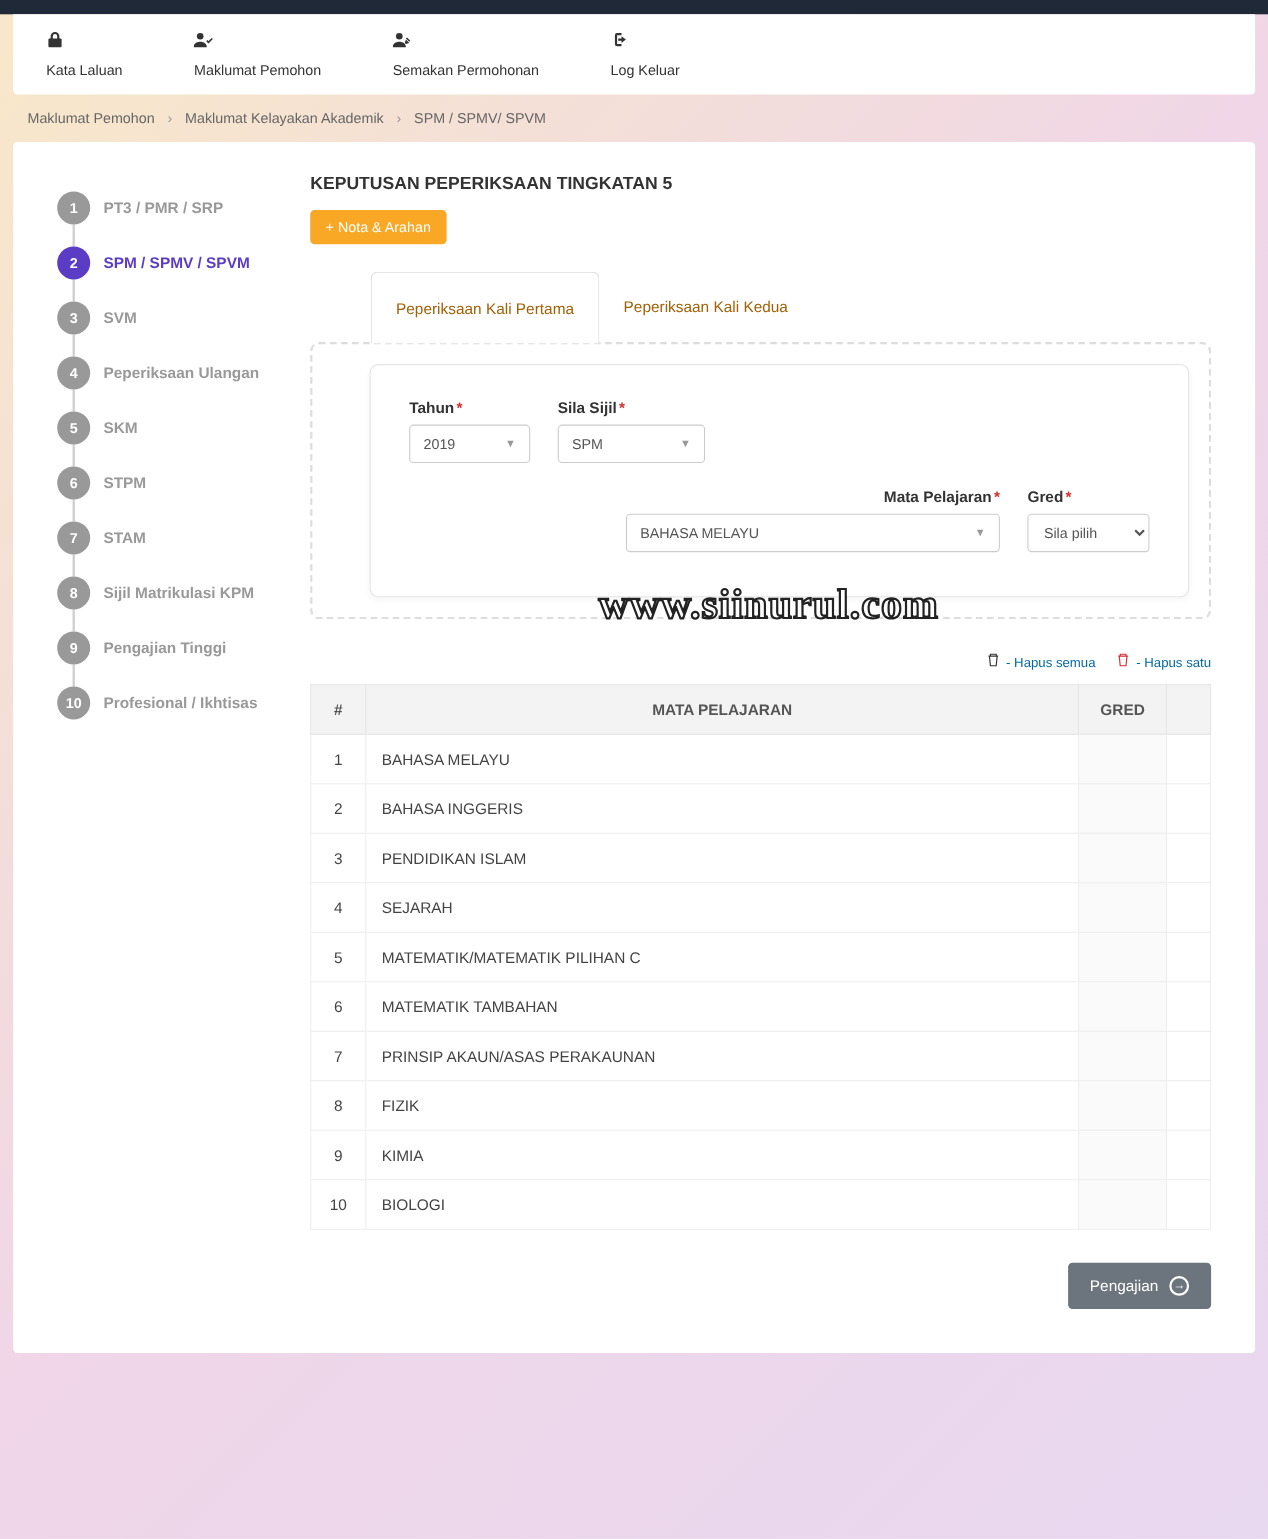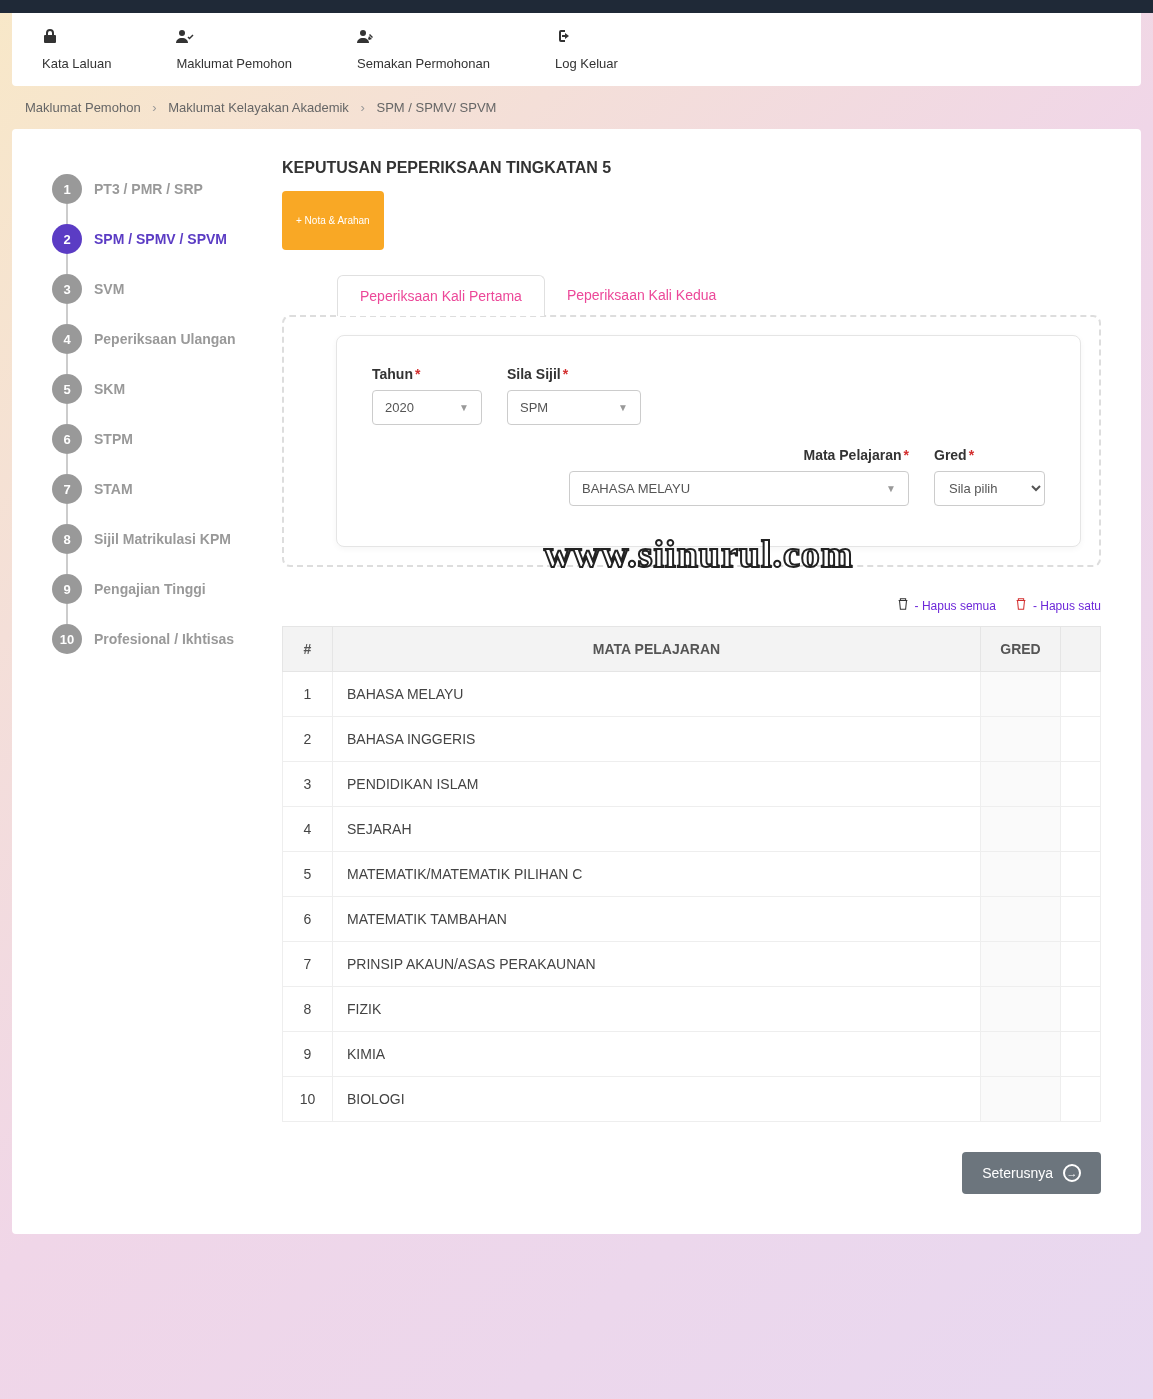--- a/index.html
+++ b/index.html
@@ -53,30 +53,30 @@
 .step-label { font-size: 14px; font-weight: 600; color: #999; }
 .step-item.active .step-label { color: #5b3cc4; }
 .step-connector {
   width: 2px; height: 20px; background: #ccc;
   margin-left: 14px;
 }
 .content { flex: 1; }
 .content-title { font-size: 16px; font-weight: 700; color: #333; margin-bottom: 14px; }
 .btn-warning {
   background: #f9a825; color: #fff; border: none;
-  padding: 24px 14px; font-size: 10px; border-radius: 4px;
+  padding: 8px 14px; font-size: 13px; border-radius: 4px;
   cursor: pointer; margin-bottom: 25px;
 }
 .tabs-wrapper { position: relative; }
 .tabs {
   display: flex; gap: 0; margin-left: 55px;
   position: relative; z-index: 2;
 }
 .tab {
-  padding: 12px 22px; font-size: 14px; color: #ec4899;
+  padding: 24px 22px; font-size: 14px; color: #a16207;
   border: 1px solid #e0e0e0; background: #f7f7f7;
   cursor: pointer; border-bottom: none;
   border-radius: 6px 6px 0 0;
 }
 .tab.active { background: #fff; border-color: #e0e0e0; font-weight: 500; }
 .tab:not(.active) { border: none; background: transparent; }
 .dashed-panel {
   border: 2px dashed #ddd;
   border-radius: 8px;
   padding: 18px;
@@ -106,21 +106,21 @@
 .w-med { width: 134px; }
 .w-large { width: 340px; }
 .native-select {
   border: 1px solid #ccc; border-radius: 4px;
   padding: 8px 10px; font-size: 13px; color: #555;
   background: #fff; width: 111px; cursor: pointer;
 }
 .form-row-2 { display: flex; gap: 25px; justify-content: space-between; align-items: flex-end; }
 .legend-row {
   display: flex; justify-content: flex-end; gap: 18px;
-  margin: 30px 0 12px 0; font-size: 12px; color: #6d28d9;
+  margin: 30px 0 12px 0; font-size: 12px; color: #0369a1;
 }
 .legend-item { display: flex; align-items: center; gap: 5px; }
 .trash-icon { width: 14px; height: 14px; display: inline-block; }
 table.subjects {
   width: 100%; border-collapse: collapse; font-size: 14px;
   border: 1px solid #e5e5e5;
 }
 table.subjects th {
   background: #f3f3f3; padding: 14px 10px; font-weight: 600;
   color: #555; border: 1px solid #e5e5e5; text-align: center;
@@ -268,21 +268,21 @@
       </div>
 
       <div class="dashed-panel" style="position:relative;">
         <div class="form-panel">
           <div class="form-row">
             <div class="form-group">
               <div class="form-label">
                 <span>Tahun</span><span class="req">*</span>
               </div>
               <div class="select-box w-small">
-                <span>2020</span>
+                <span>2019</span>
                 <span class="caret">▼</span>
               </div>
             </div>
             <div class="form-group">
               <div class="form-label">
                 <span>Sila Sijil</span><span class="req">*</span>
               </div>
               <div class="select-box w-med">
                 <span>SPM</span>
                 <span class="caret">▼</span>
@@ -401,19 +401,19 @@
             <td class="num">10</td>
             <td>BIOLOGI</td>
             <td class="gred"></td>
             <td class="act"></td>
           </tr>
         </tbody>
     </table>
 
     <div class="next-row">
       <button class="btn-next">
-        <span>Seterusnya</span>
+        <span>Pengajian</span>
         <span class="arrow-circle">→</span>
       </button>
     </div>
 
   </div>
 </div>
 
 </body></html>

